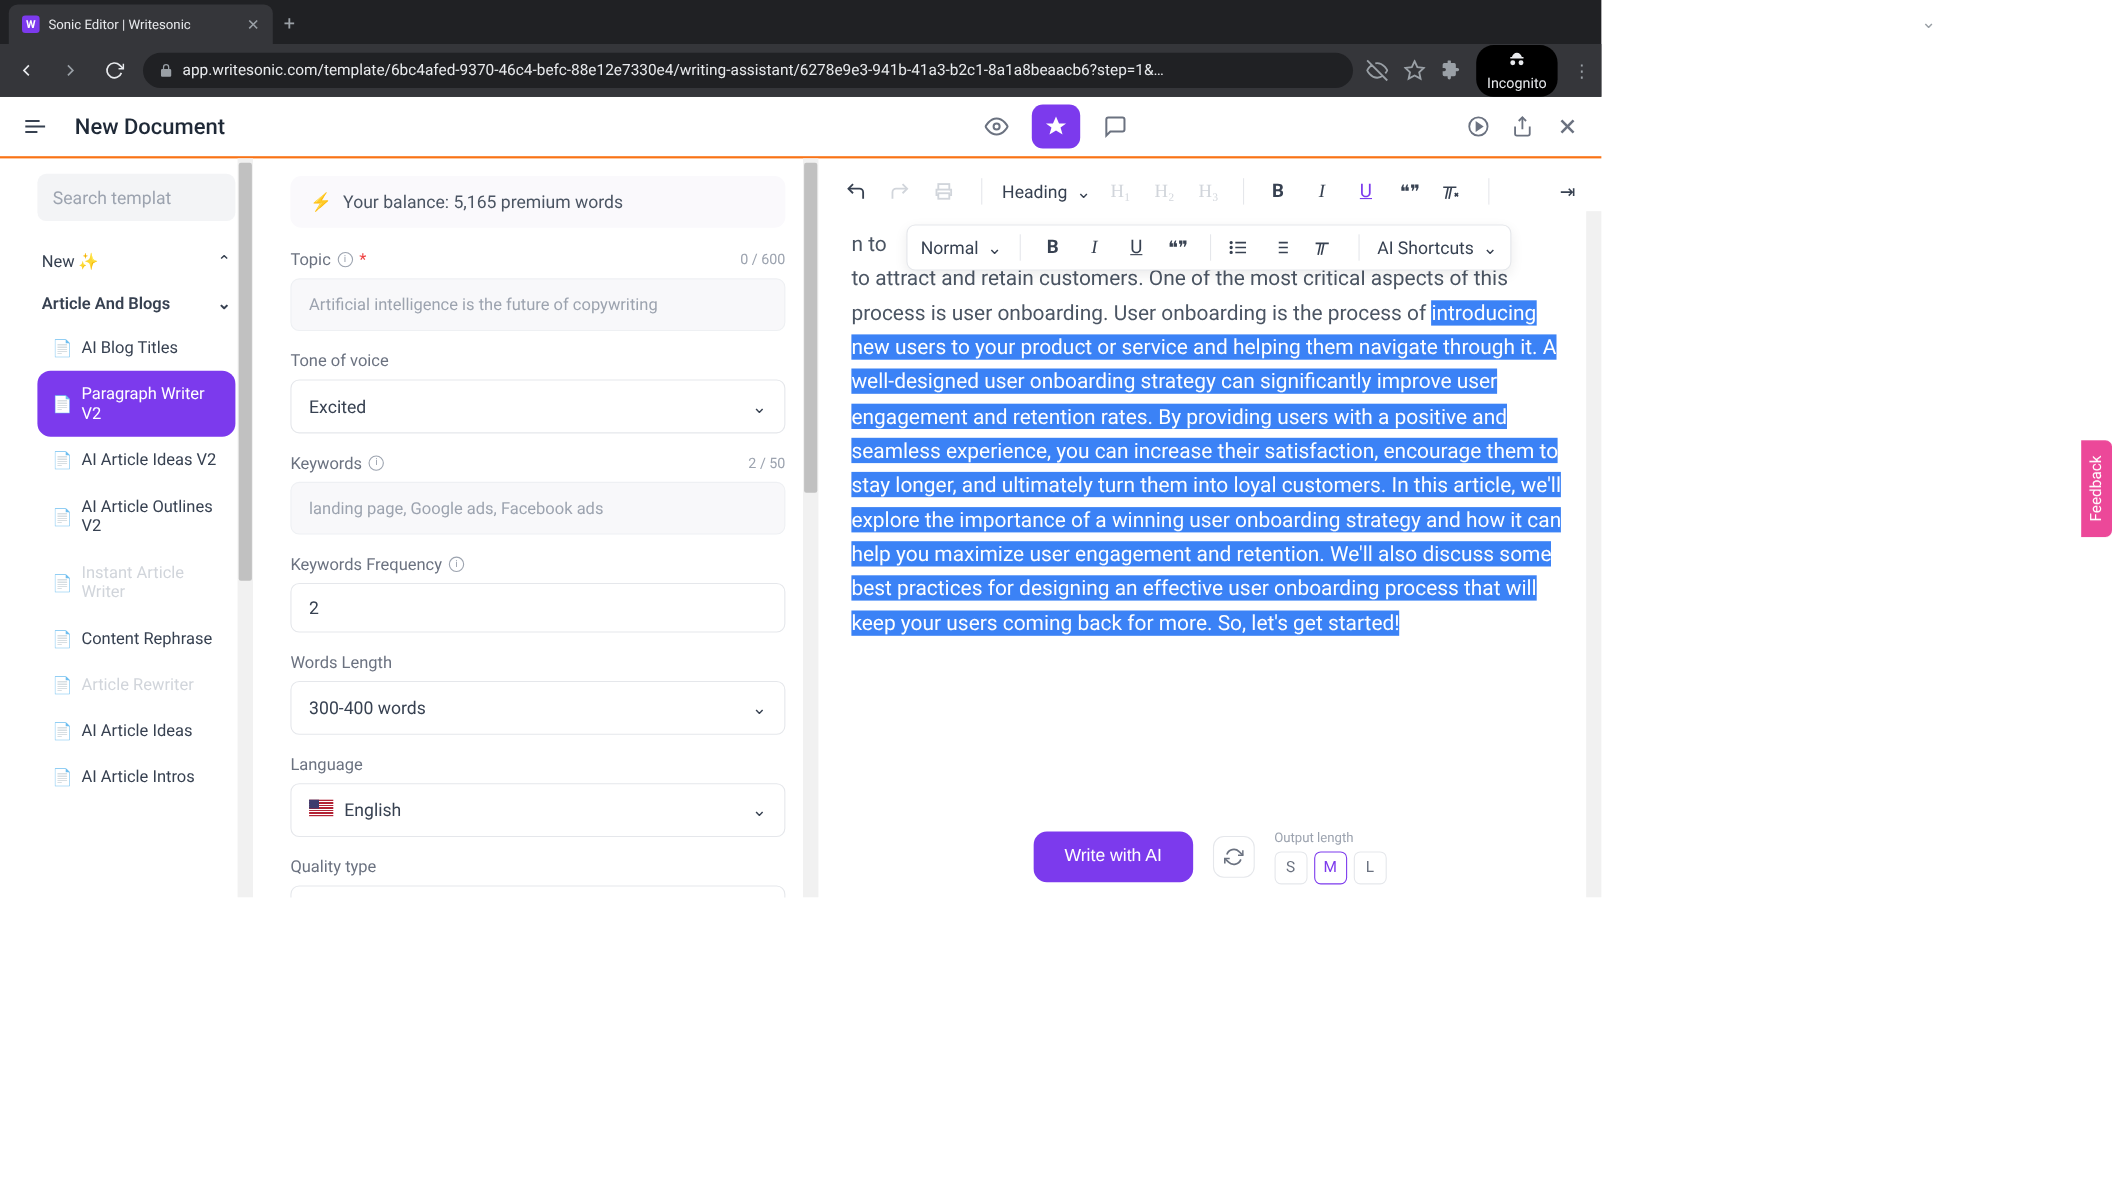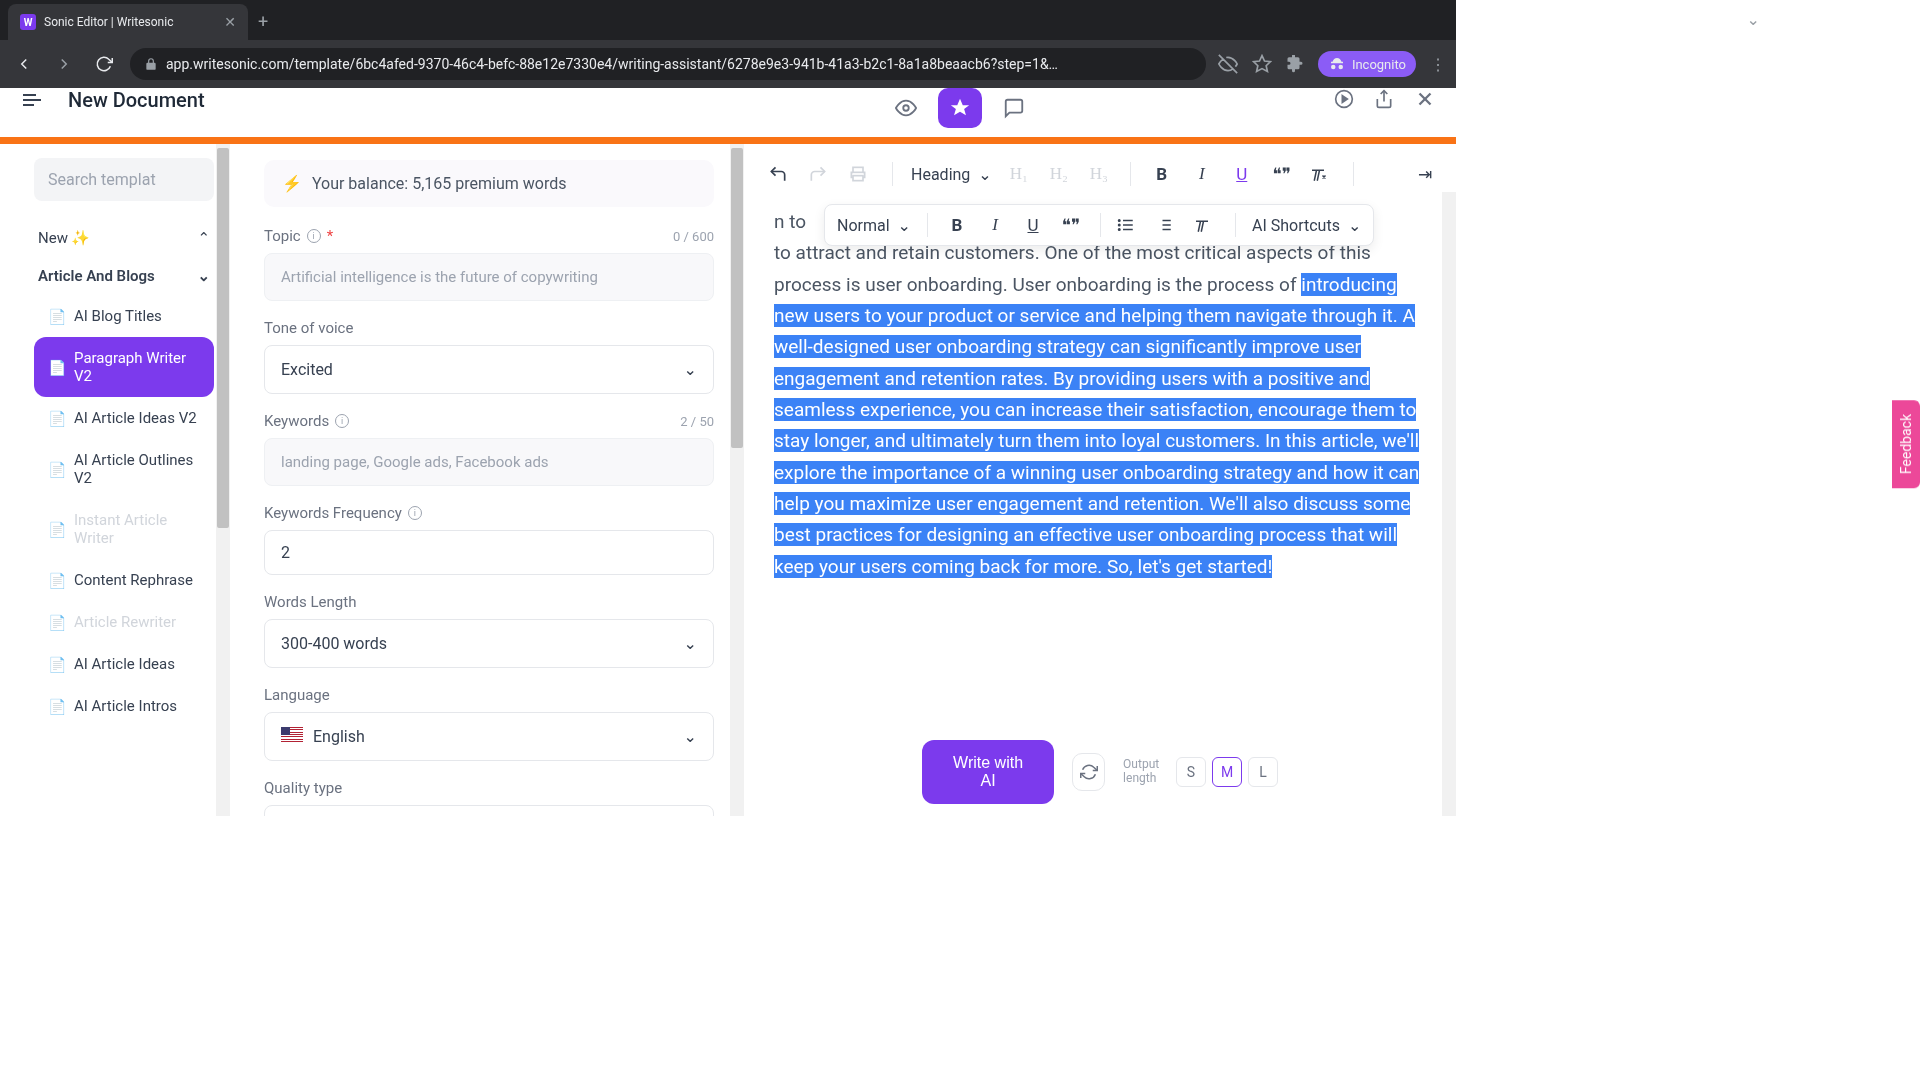--- a/index.html
+++ b/index.html
@@ -14,24 +14,24 @@
 .new-tab { color:#9aa0a6; font-size:18px; margin-left:10px; margin-bottom:8px; cursor:pointer; }
 .win-controls { position:absolute; top:0; right:0; display:flex; height:36px; }
 .win-btn { width:46px; display:flex; align-items:center; justify-content:center; color:#fff; font-size:12px; cursor:pointer;}
 .chev-down { position:absolute; top:10px; right:160px; color:#9aa0a6; cursor:pointer; }
 .addr-bar { background:#35363a; height:48px; display:flex; align-items:center; padding:0 10px; gap:12px; }
 .nav-btn { width:28px; height:28px; display:flex; align-items:center; justify-content:center; color:#9aa0a6; cursor:pointer; }
 .nav-btn.active { color:#e8eaed; }
 .url-box { flex:1; background:#202124; border-radius:20px; height:32px; display:flex; align-items:center; padding:0 14px; color:#e8eaed; font-size:14px; gap:8px;text-align:right; }
 .lock-ic { color:#9aa0a6; }
 .right-icons { display:flex; gap:14px; align-items:center; color:#9aa0a6; }
-.incog-chip { display:flex; align-items:center; gap:6px; background:#8b5cf6; padding:4px 10px; border-radius:16px; color:#e8eaed; font-size:13px; }
-
-
-.app-header { height:56px; display:flex; align-items:flex-start; padding:0 20px; border-bottom:7px solid #f97316; }
+.incog-chip { display:flex; align-items:center; gap:6px; background:#000000; padding:4px 10px; border-radius:16px; color:#e8eaed; font-size:13px;flex-direction:column; }
+
+
+.app-header { height:56px; display:flex; align-items:center; padding:0 20px; border-bottom:2px solid #f97316; }
 .menu-ic { cursor:pointer; margin-right:24px; }
 .doc-title { font-size:20px; font-weight:500; color:#1f2937; }
 .header-center { position:absolute; left:50%; transform:translateX(-50%); display:flex; gap:10px; }
 .hc-btn { width:44px; height:40px; border-radius:10px; display:flex; align-items:center; justify-content:center; cursor:pointer; }
 .hc-btn.accent { background:#7c3aed; }
 .header-right { margin-left:auto; display:flex; gap:20px; align-items:center; }
 .hr-ic { cursor:pointer; color:#6b7280; }
 
 
 .main { display:flex; height:calc(816px - 88px - 56px); }
@@ -67,21 +67,21 @@
 .tb-select { display:flex; align-items:center; gap:8px; color:#374151; cursor:pointer; font-size:16px; }
 .tb-btn { cursor:pointer; font-size:17px; width:26px; text-align:center; }
 .tb-btn.light { color:#d1d5db; }
 .tb-btn.dark { color:#374151; }
 .toolbar2 { background:#fff; border:1px solid #e5e7eb; border-radius:8px; box-shadow:0 4px 12px rgba(0,0,0,0.08); display:flex; align-items:center; padding:8px 12px; gap:12px; position:absolute; top:60px; left:80px; z-index:5; }
 .content { padding:12px 20px 100px 10px; font-size:19px; line-height:1.65; color:#4b5563; }
 .sel { background:#3b82f6; color:#fff; }
 .bottom-bar { position:absolute; bottom:12px; left:50%; transform:translateX(-50%); display:flex; align-items:center; gap:18px; }
 .gen-btn { background:#7c3aed; color:#fff; border:none; border-radius:12px; padding:14px 28px; font-size:16px; font-weight:500; cursor:pointer; }
 .refresh { width:38px; height:38px; border:1px solid #e5e7eb; border-radius:10px; display:flex; align-items:center; justify-content:center; cursor:pointer; color:#6b7280; }
-.out-len { display:flex; flex-direction:row; gap:6px; }
+.out-len { display:flex; flex-direction:column; gap:6px; }
 .out-label { font-size:12px; color:#9ca3af; }
 .size-btns { display:flex; gap:6px; }
 .size-btn { width:30px; height:30px; border:1px solid #e5e7eb; border-radius:6px; display:flex; align-items:center; justify-content:center; cursor:pointer; font-size:14px; color:#6b7280; }
 .size-btn.sel-size { border-color:#7c3aed; color:#7c3aed; }
 
 .feedback { position:fixed; right:0; top:400px; background:#ec4899; color:#fff; writing-mode:vertical-rl; padding:14px 6px; border-radius:6px 0 0 6px; font-size:14px; cursor:pointer; transform:rotate(180deg); }
 
 svg { display:block; }
 .info-ic { width:14px; height:14px; border:1px solid #9ca3af; border-radius:50%; display:inline-flex; align-items:center; justify-content:center; font-size:9px; color:#9ca3af; }
 </style>

